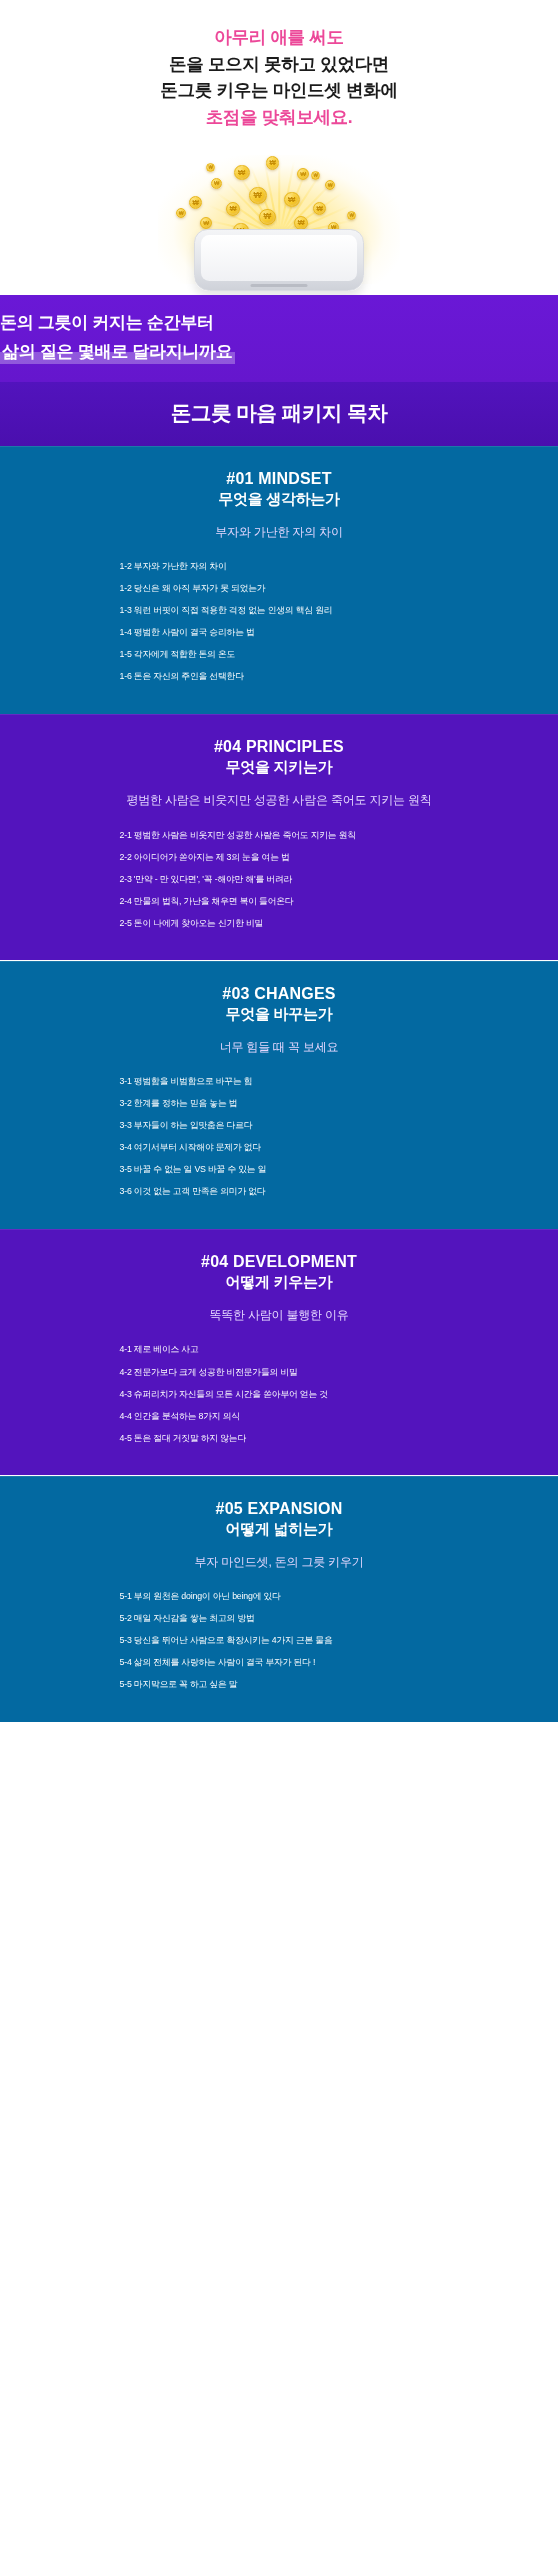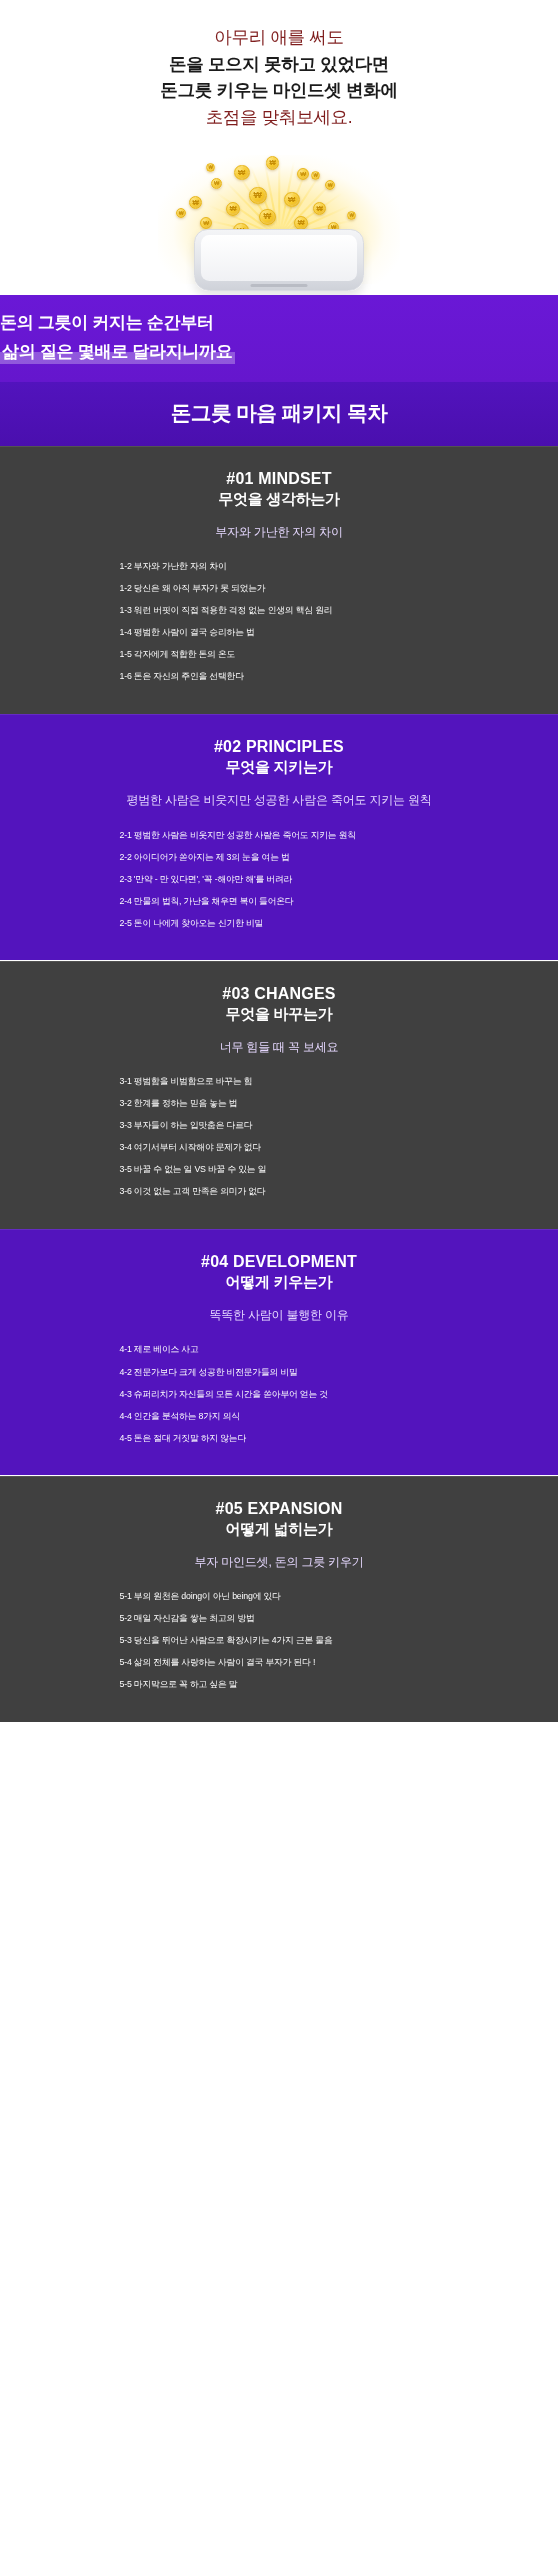--- a/index.html
+++ b/index.html
@@ -16,21 +16,21 @@
     padding: 24px 0 0 0;
     text-align: center;
   }
   .hero-line {
     font-size: 17.5px;
     line-height: 1.52;
     color: #1b1b1b;
     font-weight: 700;
     letter-spacing: -0.3px;
   }
-  .hero-line.light { font-weight: 400; color: #7f1d1d; }
+  .hero-line.light { font-weight: 700; color: #ec4899; }
 
   .hero-image-wrap {
     position: relative;
     width: 558px;
     height: 155px;
     margin-top: 9.3px;
     overflow: hidden;
     background: #ffffff;
   }
   
@@ -124,21 +124,21 @@
   }
   .title-bar h1 {
     color: #ffffff;
     font-size: 20.6px;
     font-weight: 700;
     letter-spacing: -0.5px;
   }
 
   
   .chapter {
-    background: #404040;
+    background: #0369a1;
     padding: 23px 0 25px 0;
     text-align: center;
     border-top: 0.5px solid rgba(255,255,255,0.10);
   }
   .chapter.alt { background: #5314bd; }
   .chapter-no {
     color: #ffffff;
     font-size: 16px;
     font-weight: 700;
     letter-spacing: 0.2px;
@@ -303,21 +303,21 @@
         <div class="item">1-2 부자와 가난한 자의 차이</div>
         <div class="item">1-2 당신은 왜 아직 부자가 못 되었는가</div>
         <div class="item">1-3 워런 버핏이 직접 적용한 걱정 없는 인생의 핵심 원리</div>
         <div class="item">1-4 평범한 사람이 결국 승리하는 법</div>
         <div class="item">1-5 각자에게 적합한 돈의 온도</div>
         <div class="item">1-6 돈은 자신의 주인을 선택한다</div>
       </div>
     </section>
     <div class="divider"></div>
     <section class="chapter alt">
-      <div class="chapter-no">#02 PRINCIPLES</div>
+      <div class="chapter-no">#04 PRINCIPLES</div>
       <div class="chapter-kr">무엇을 지키는가</div>
       <div class="chapter-sub">평범한 사람은 비웃지만 성공한 사람은 죽어도 지키는 원칙</div>
       <div class="items">
         <div class="item">2-1 평범한 사람은 비웃지만 성공한 사람은 죽어도 지키는 원칙</div>
         <div class="item">2-2 아이디어가 쏟아지는 제 3의 눈을 여는 법</div>
         <div class="item">2-3 '만약 - 만 있다면', '꼭 -해야만 해'를 버려라</div>
         <div class="item">2-4 만물의 법칙, 가난을 채우면 복이 들어온다</div>
         <div class="item">2-5 돈이 나에게 찾아오는 신기한 비밀</div>
       </div>
     </section>

